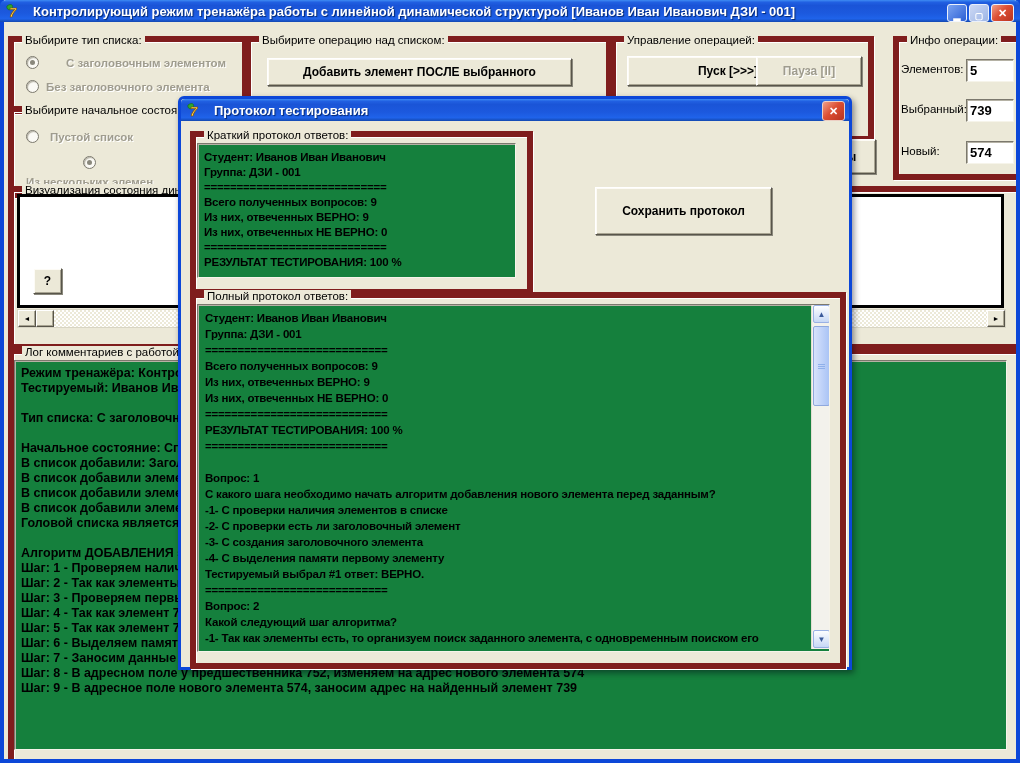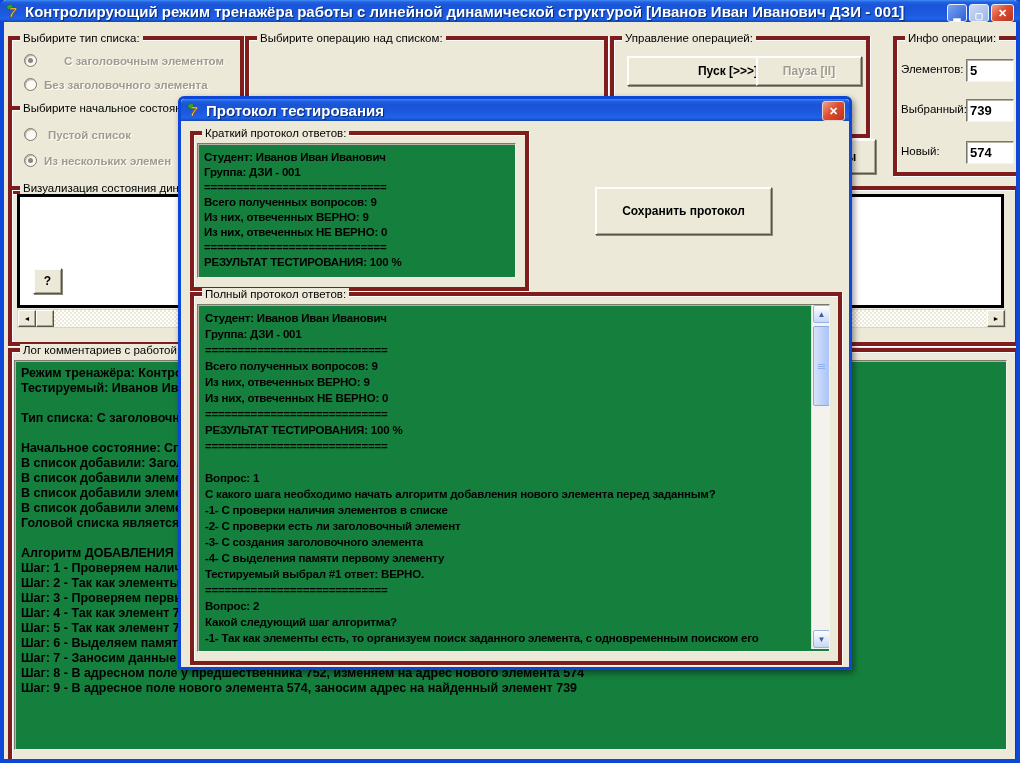--- a/index.html
+++ b/index.html
@@ -3,31 +3,31 @@
 <meta charset="utf-8">
 <style>
   html,body{margin:0;padding:0;background:#555;}
   .screen{position:relative;width:1020px;height:763px;overflow:hidden;
           font-family:"Liberation Sans",sans-serif;background:#ece9d8;}
   
   .frame{position:absolute;inset:0;border:4px solid #0c47d8;border-top:none;pointer-events:none;z-index:3;}
   .titlebar{position:absolute;left:0;top:0;width:1020px;height:22px;z-index:4;
     background:linear-gradient(180deg,#3f8cf3 0%,#2160e2 10%,#1a54d7 25%,#1c59de 60%,#1f63ea 85%,#1348b0 100%);
     border-radius:6px 6px 0 0;display:flex;align-items:center;}
-  .title-text{color:#fff;font-size:15px;font-weight:bold;margin-left:4px;
+  .title-text{color:#fff;font-size:13px;font-weight:bold;margin-left:12px;
     text-shadow:1px 1px 1px #00256e;white-space:nowrap;}
   .tb-btns{position:absolute;right:6px;top:4px;display:flex;gap:2px;}
   .tb-btn{width:18px;height:16px;border-radius:3px;border:1px solid #eaf0fb;
     color:#fff;font-size:9px;font-weight:bold;display:flex;align-items:flex-end;justify-content:center;
     background:linear-gradient(135deg,#7ba4f2,#2c5fd4);}
   .tb-btn.max{background:linear-gradient(135deg,#cdd9f4,#9db5e6);}
   .tb-btn.close{width:21px;background:linear-gradient(135deg,#f0a088,#dd4f33 45%,#b83320);align-items:center;font-size:11px;}
   .appicon{width:16px;height:16px;margin-left:5px;flex:none;}
   
-  .gb{position:absolute;border:4px solid #7f1d1d;box-shadow:1px 1px 0 #fff, inset 1px 1px 0 #fff;}
+  .gb{position:absolute;border:6px solid #7f1d1d;box-shadow:1px 1px 0 #fff, inset 1px 1px 0 #fff;}
   .gb-label{position:absolute;top:-8px;left:8px;background:#ece9d8;padding:0 3px;
     font-size:11.5px;color:#000;white-space:nowrap;}
   .btn3d{position:absolute;background:#ece9d8;border:1px solid;border-color:#ffffff #58554a #58554a #ffffff;
     box-shadow:inset 1px 1px 0 #fdfbf5, inset -1px -1px 0 #a9a593, 1px 1px 0 #8a887c;
     display:flex;align-items:center;justify-content:center;
     font-size:12px;font-weight:bold;color:#000;white-space:nowrap;cursor:default;}
   .btn3d.disabled{color:#9f9c8e;text-shadow:1px 1px 0 #fff;}
   .sunken{position:absolute;background:#15803d;border:1px solid;border-color:#7b786d #f6f4ea #f6f4ea #7b786d;
     box-shadow:inset 1px 1px 0 #b5b2a5;overflow:hidden;}
   .radio-row{position:absolute;display:flex;align-items:center;gap:7px;}
@@ -105,29 +105,30 @@
       <span class="radio-label">Без заголовочного элемента</span>
     </div>
   </div>
 
   <div class="gb" style="left:8px;top:106px;width:228px;height:80px;">
     <span class="gb-label">Выбирите начальное состояни</span>
     <div class="radio-row" style="left:12px;top:18px;gap:11px;">
       <span class="radio" data-selected="false"></span>
       <span class="radio-label">Пустой список</span>
     </div>
-    <div class="radio-row" style="left:12px;top:44px;">
+    <div class="radio-row" style="left:12px;top:44px;flex-direction:column;">
       <span class="radio" data-selected="true"></span>
       <span class="radio-label">Из нескольких элемен</span>
     </div>
   </div>
 
   <div class="gb" style="left:245px;top:36px;width:355px;height:76px;">
     <span class="gb-label">Выбирите операцию над списком:</span>
   </div>
+  <div class="btn3d" style="left:267px;top:58px;width:303px;height:26px;">Добавить элемент ПОСЛЕ выбранного</div>
 
   <div class="gb" style="left:610px;top:36px;width:252px;height:94px;">
     <span class="gb-label">Управление операцией:</span>
   </div>
   <div class="btn3d" style="left:627px;top:56px;width:104px;height:28px;padding-left:48px;">Пуск [&gt;&gt;&gt;]</div>
   <div class="btn3d disabled" style="left:756px;top:56px;width:104px;height:28px;">Пауза [II]</div>
 
   <div class="gb" style="left:893px;top:36px;width:119px;height:132px;">
     <span class="gb-label">Инфо операции:</span>
   </div>

